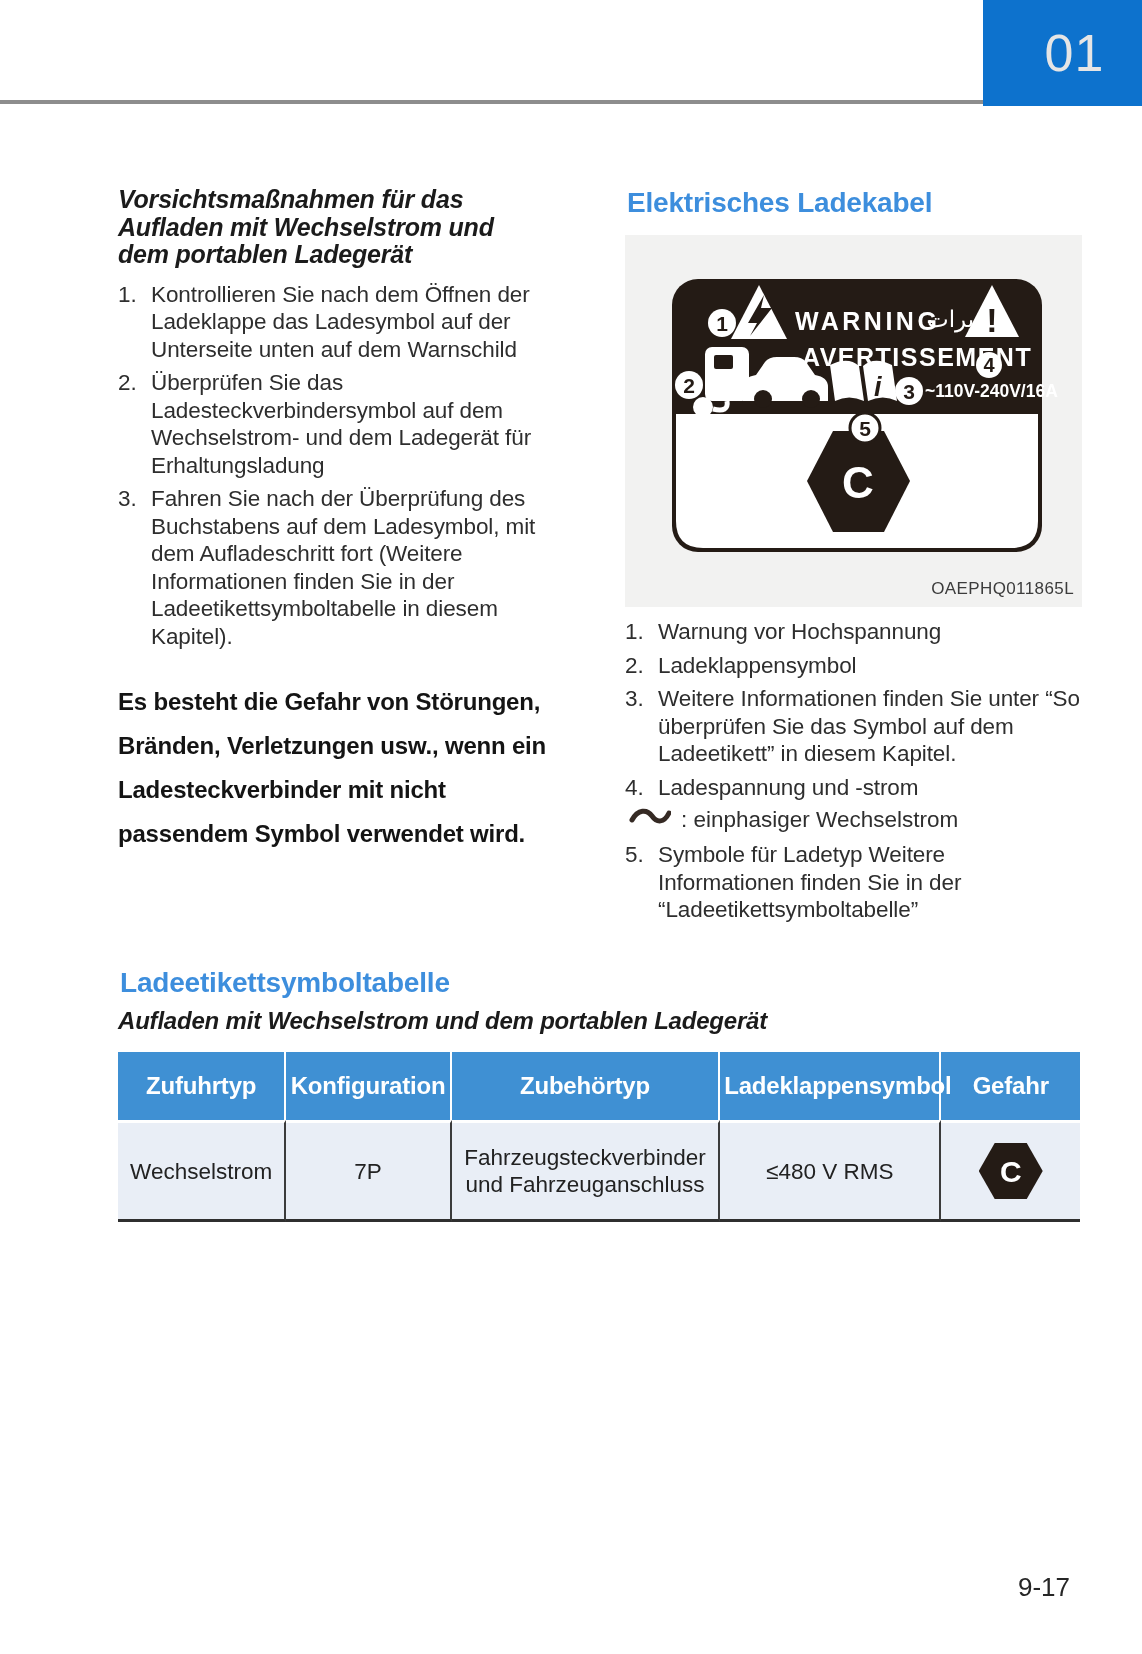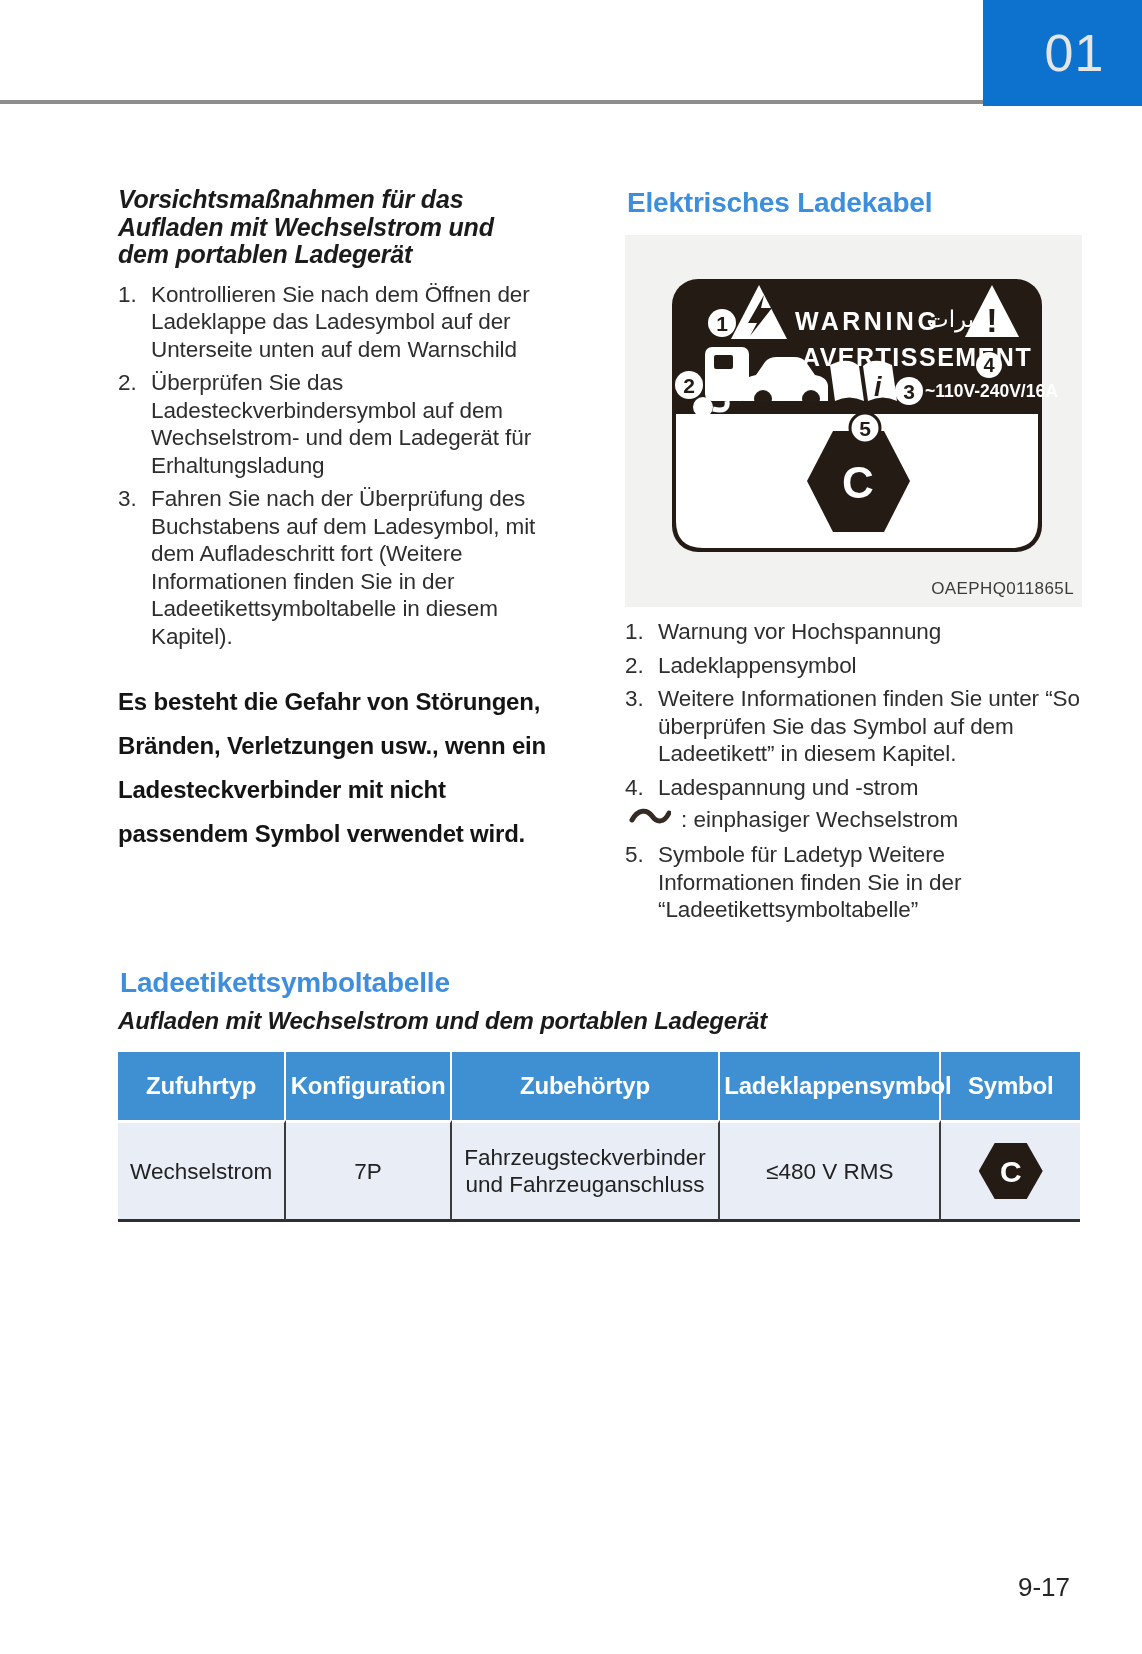--- a/index.html
+++ b/index.html
@@ -193,21 +193,21 @@
           <col class="col-w3">
           <col class="col-w4">
           <col class="col-w5">
       </colgroup>
       <thead>
         <tr>
           <th>Zufuhrtyp</th>
           <th>Konfiguration</th>
           <th>Zubehörtyp</th>
           <th>Ladeklappensymbol</th>
-          <th>Symbol</th>
+          <th>Gefahr</th>
         </tr>
       </thead>
       <tbody>
         <tr>
           <td>Wechselstrom</td>
           <td>7P</td>
           <td>Fahrzeugsteckverbinder und Fahrzeuganschluss</td>
           <td>≤480 V RMS</td>
           <td>
             <div class="hex-c">

